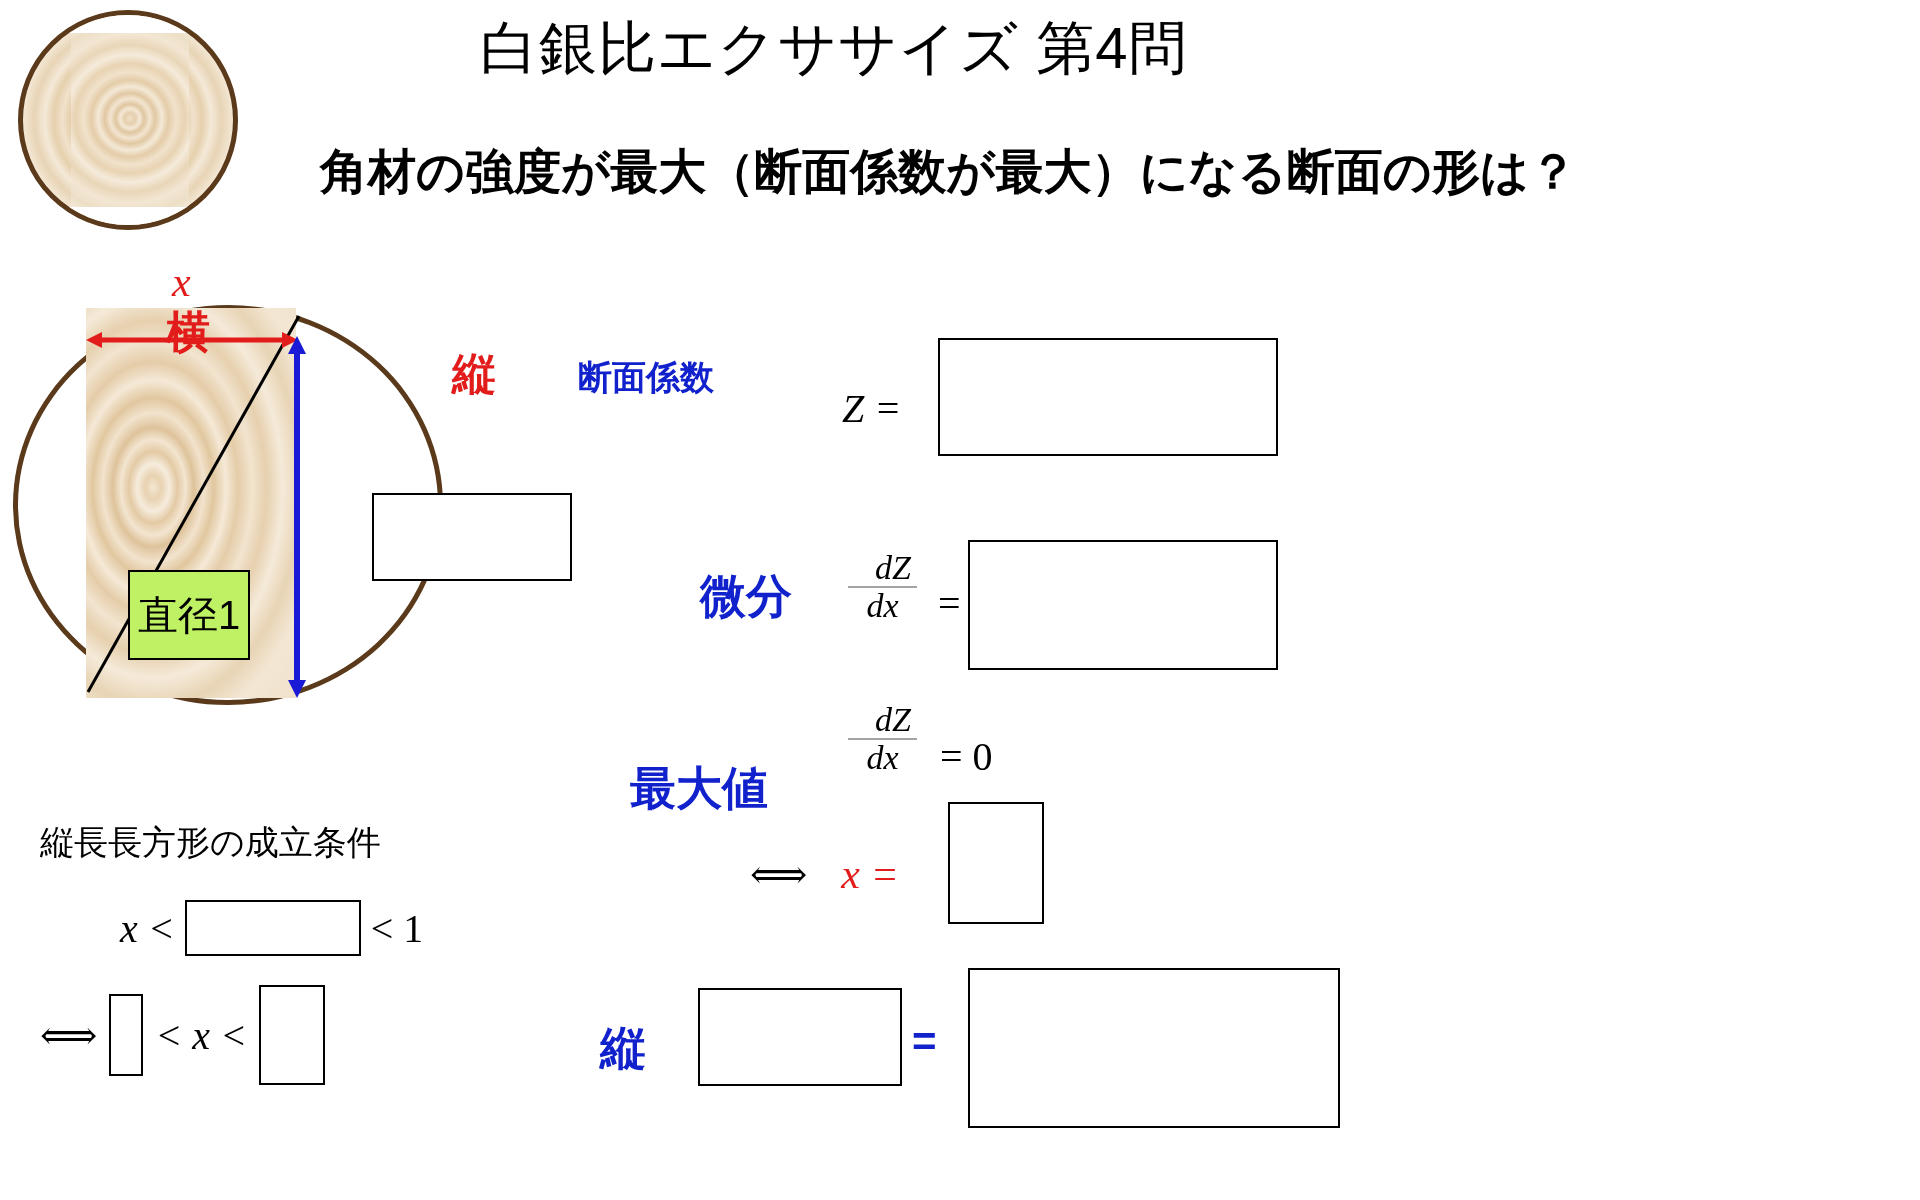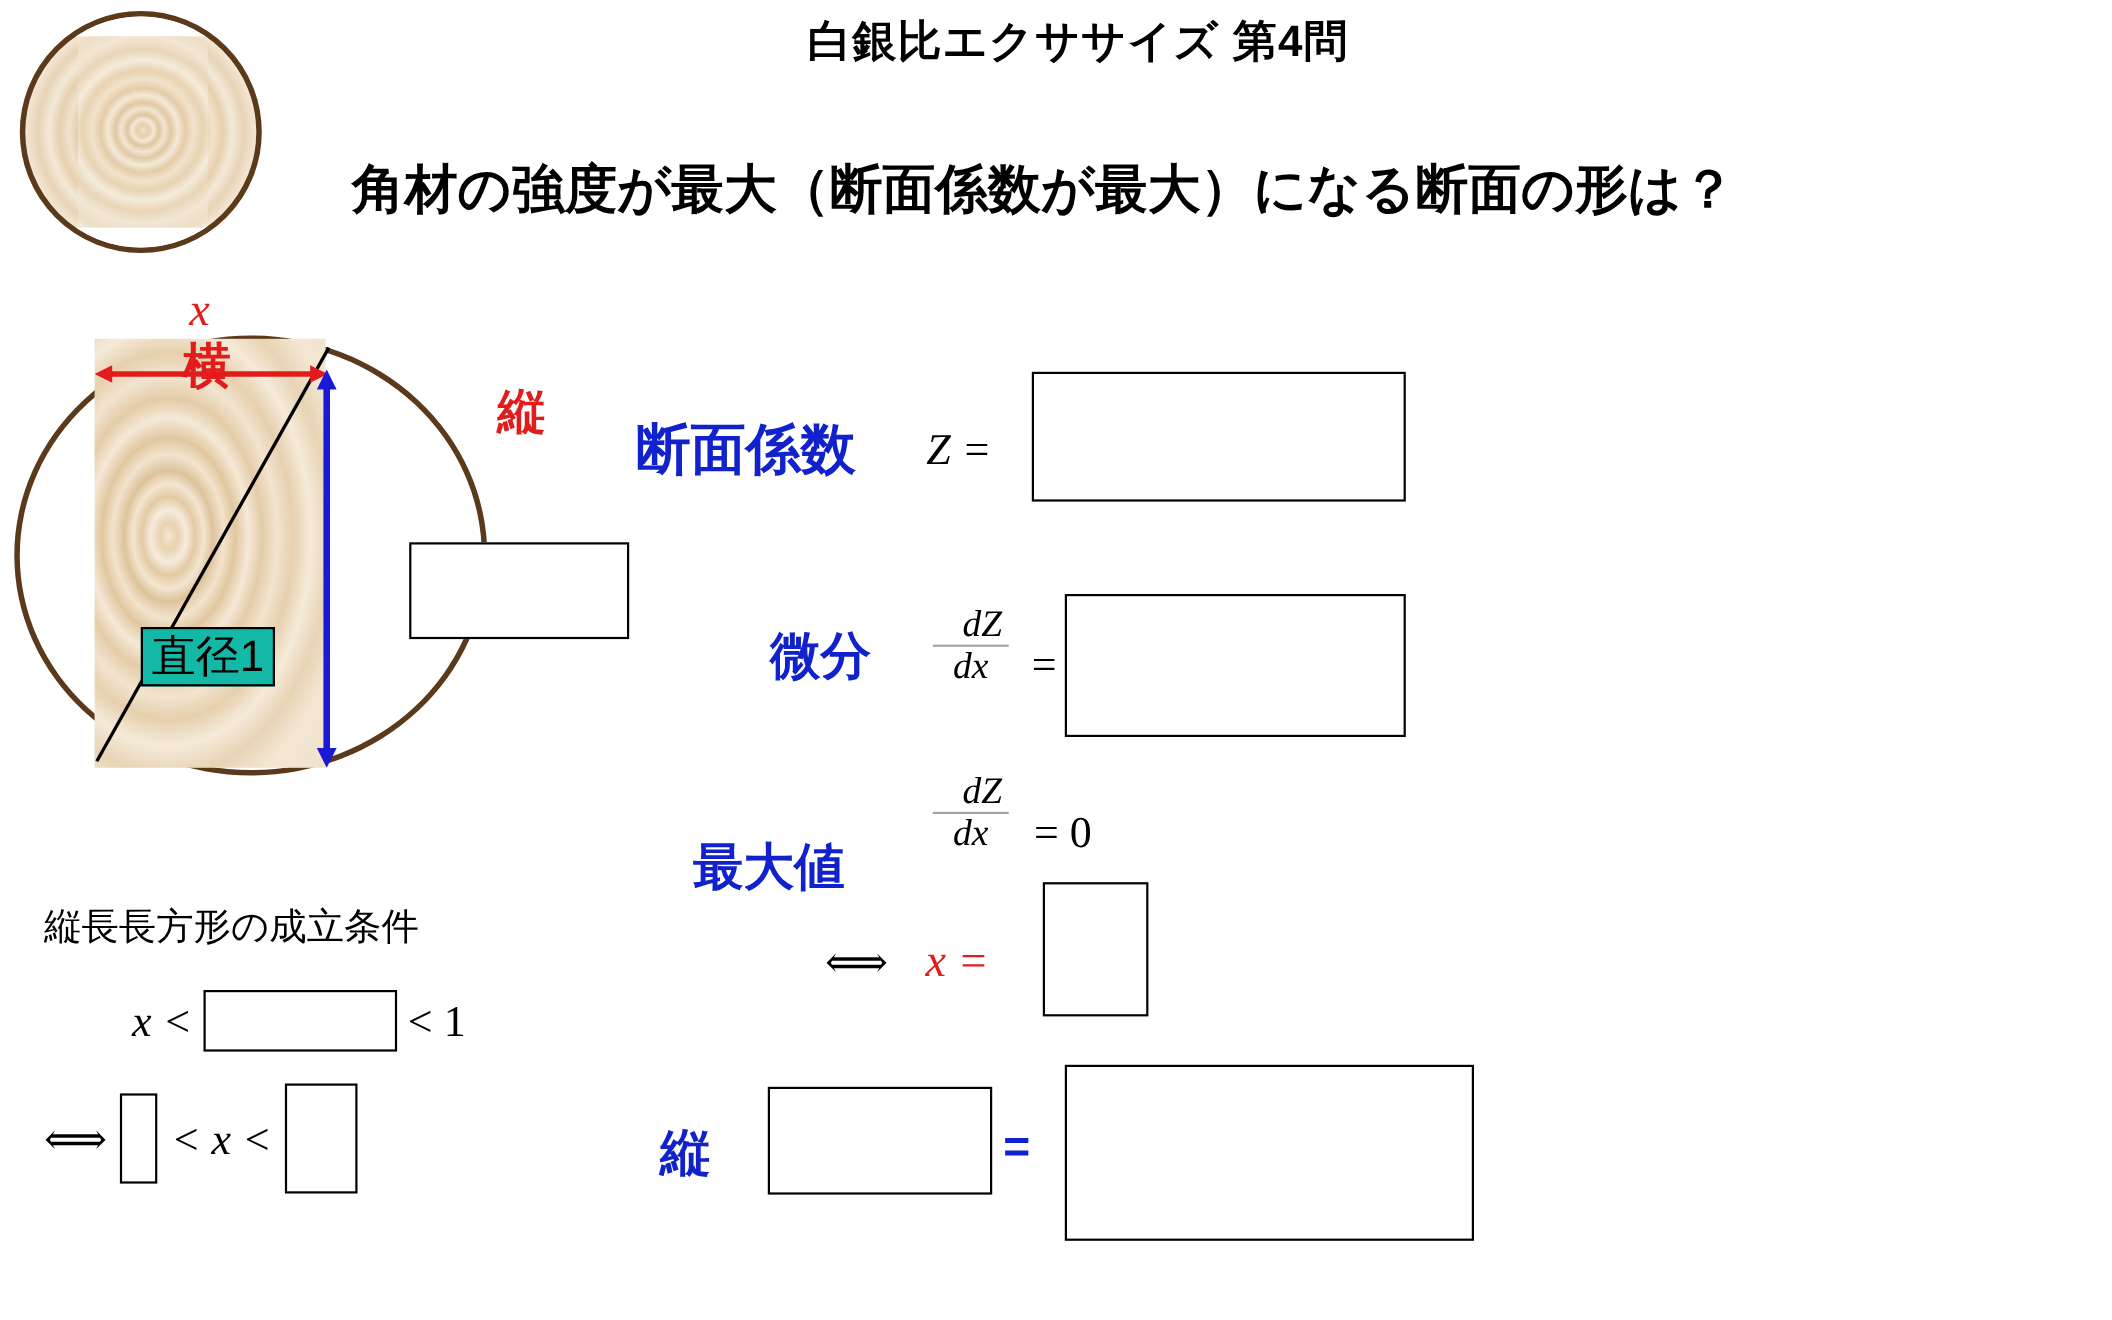--- a/index.html
+++ b/index.html
@@ -25,23 +25,23 @@
   }
   .serif { font-family: "Liberation Serif", "DejaVu Serif", serif; }
   .ital { font-style: italic; }
   .blue { color: #1122cc; }
 
   
   #header-title {
     left: 480px;
     top: 10px;
     width: 1000px;
-    text-align: center;
-    font-size: 40px;
-    font-weight: bold;
+    text-align: left;
+    font-size: 58px;
+    font-weight: normal;
     letter-spacing: 1px;
     white-space: nowrap;
   }
   #header-subtitle {
     left: 320px;
     top: 140px;
     width: 1600px;
     font-size: 48px;
     font-weight: bold;
     white-space: nowrap;
@@ -152,22 +152,22 @@
     font-size: 44px;
     font-weight: bold;
     color: #e21b1b;
   }
   #box-tate {
     left: 372px; top: 493px;
     width: 200px; height: 88px;
   }
   #label-diameter {
     left: 128px; top: 570px;
-    padding: 2px 8px;
-    background: #14b8a6;
+    padding: 20px 8px;
+    background: #bef264;
     border: 2px solid #000;
     font-size: 40px;
     line-height: 1.15;
   }
 
   
   #cond-title {
     left: 40px; top: 820px;
     font-size: 34px;
     white-space: nowrap;
@@ -183,22 +183,22 @@
     left: 40px; top: 985px;
     display: flex;
     align-items: center;
     font-size: 40px;
   }
   #cond-line2 .b-small { width: 34px; height: 82px; margin: 0 12px; }
   #cond-line2 .b-mid { width: 66px; height: 100px; margin-left: 12px; }
 
   
   #lbl-danmen {
-    left: 578px; top: 375px;
-    font-size: 50px; font-weight: bold;
+    left: 578px; top: 355px;
+    font-size: 34px; font-weight: bold;
   }
   #eq-Z {
     left: 842px; top: 385px;
     font-size: 40px;
   }
   #box-Z {
     left: 938px; top: 338px;
     width: 340px; height: 118px;
   }
 

